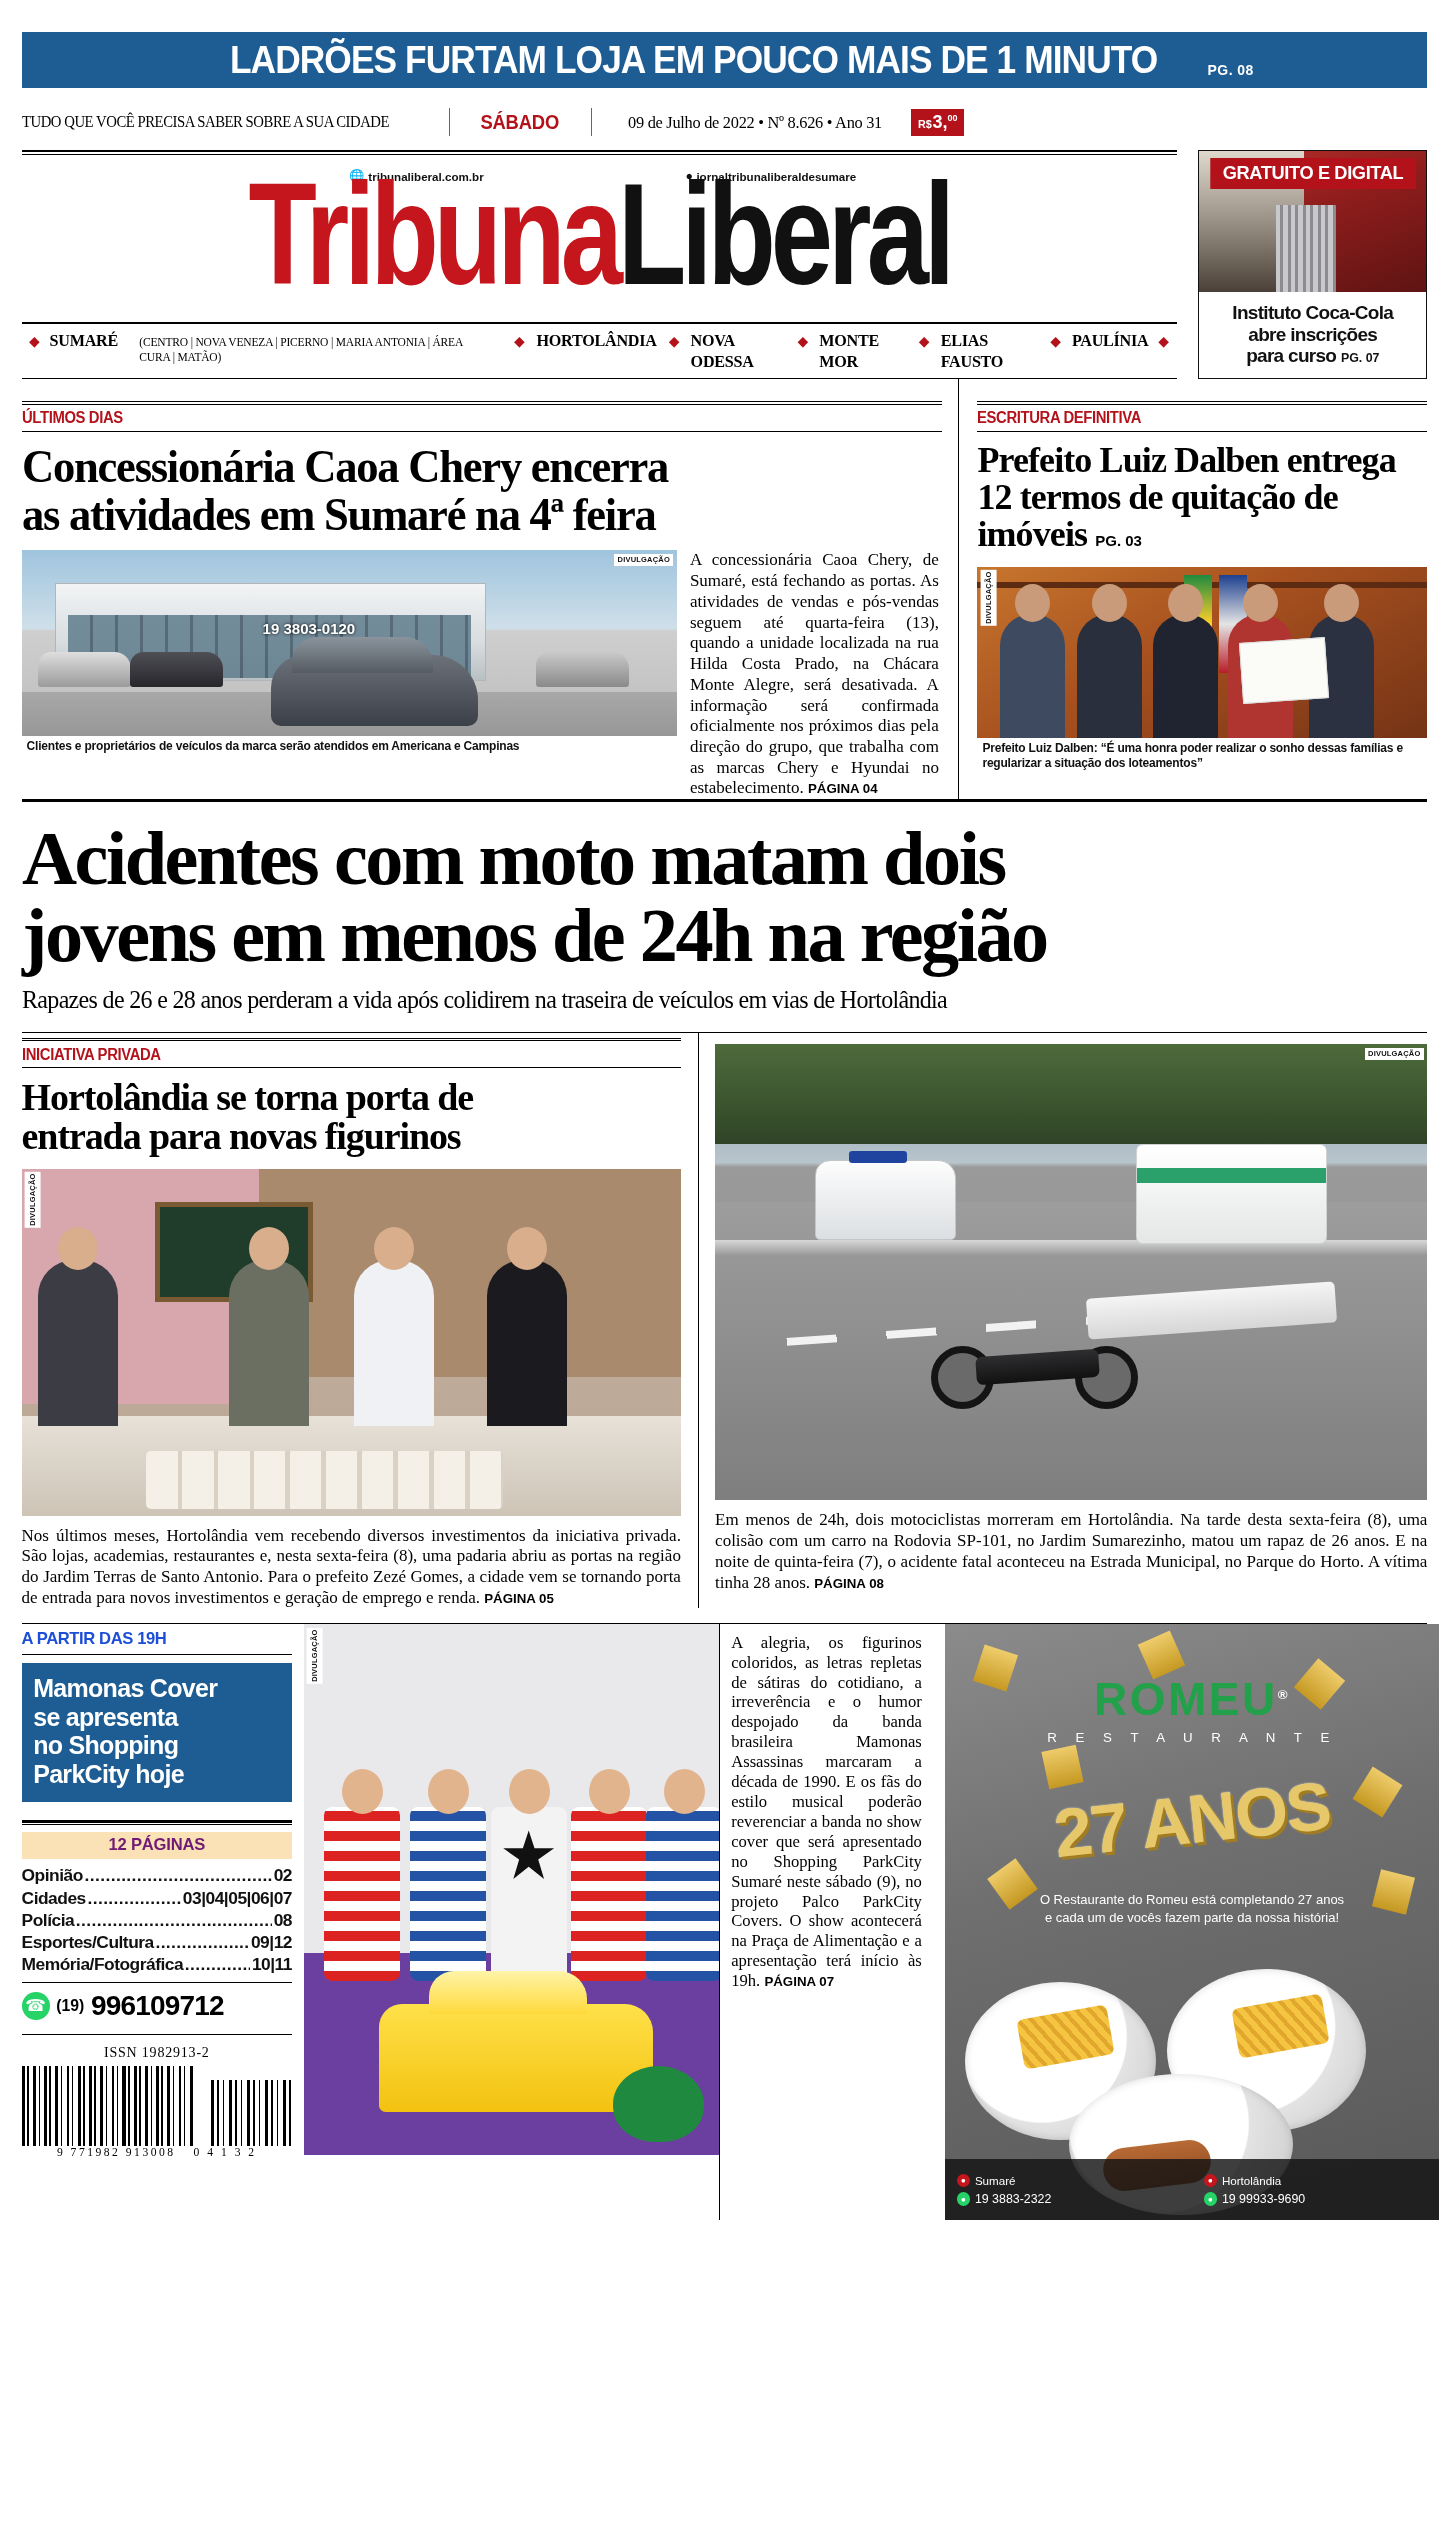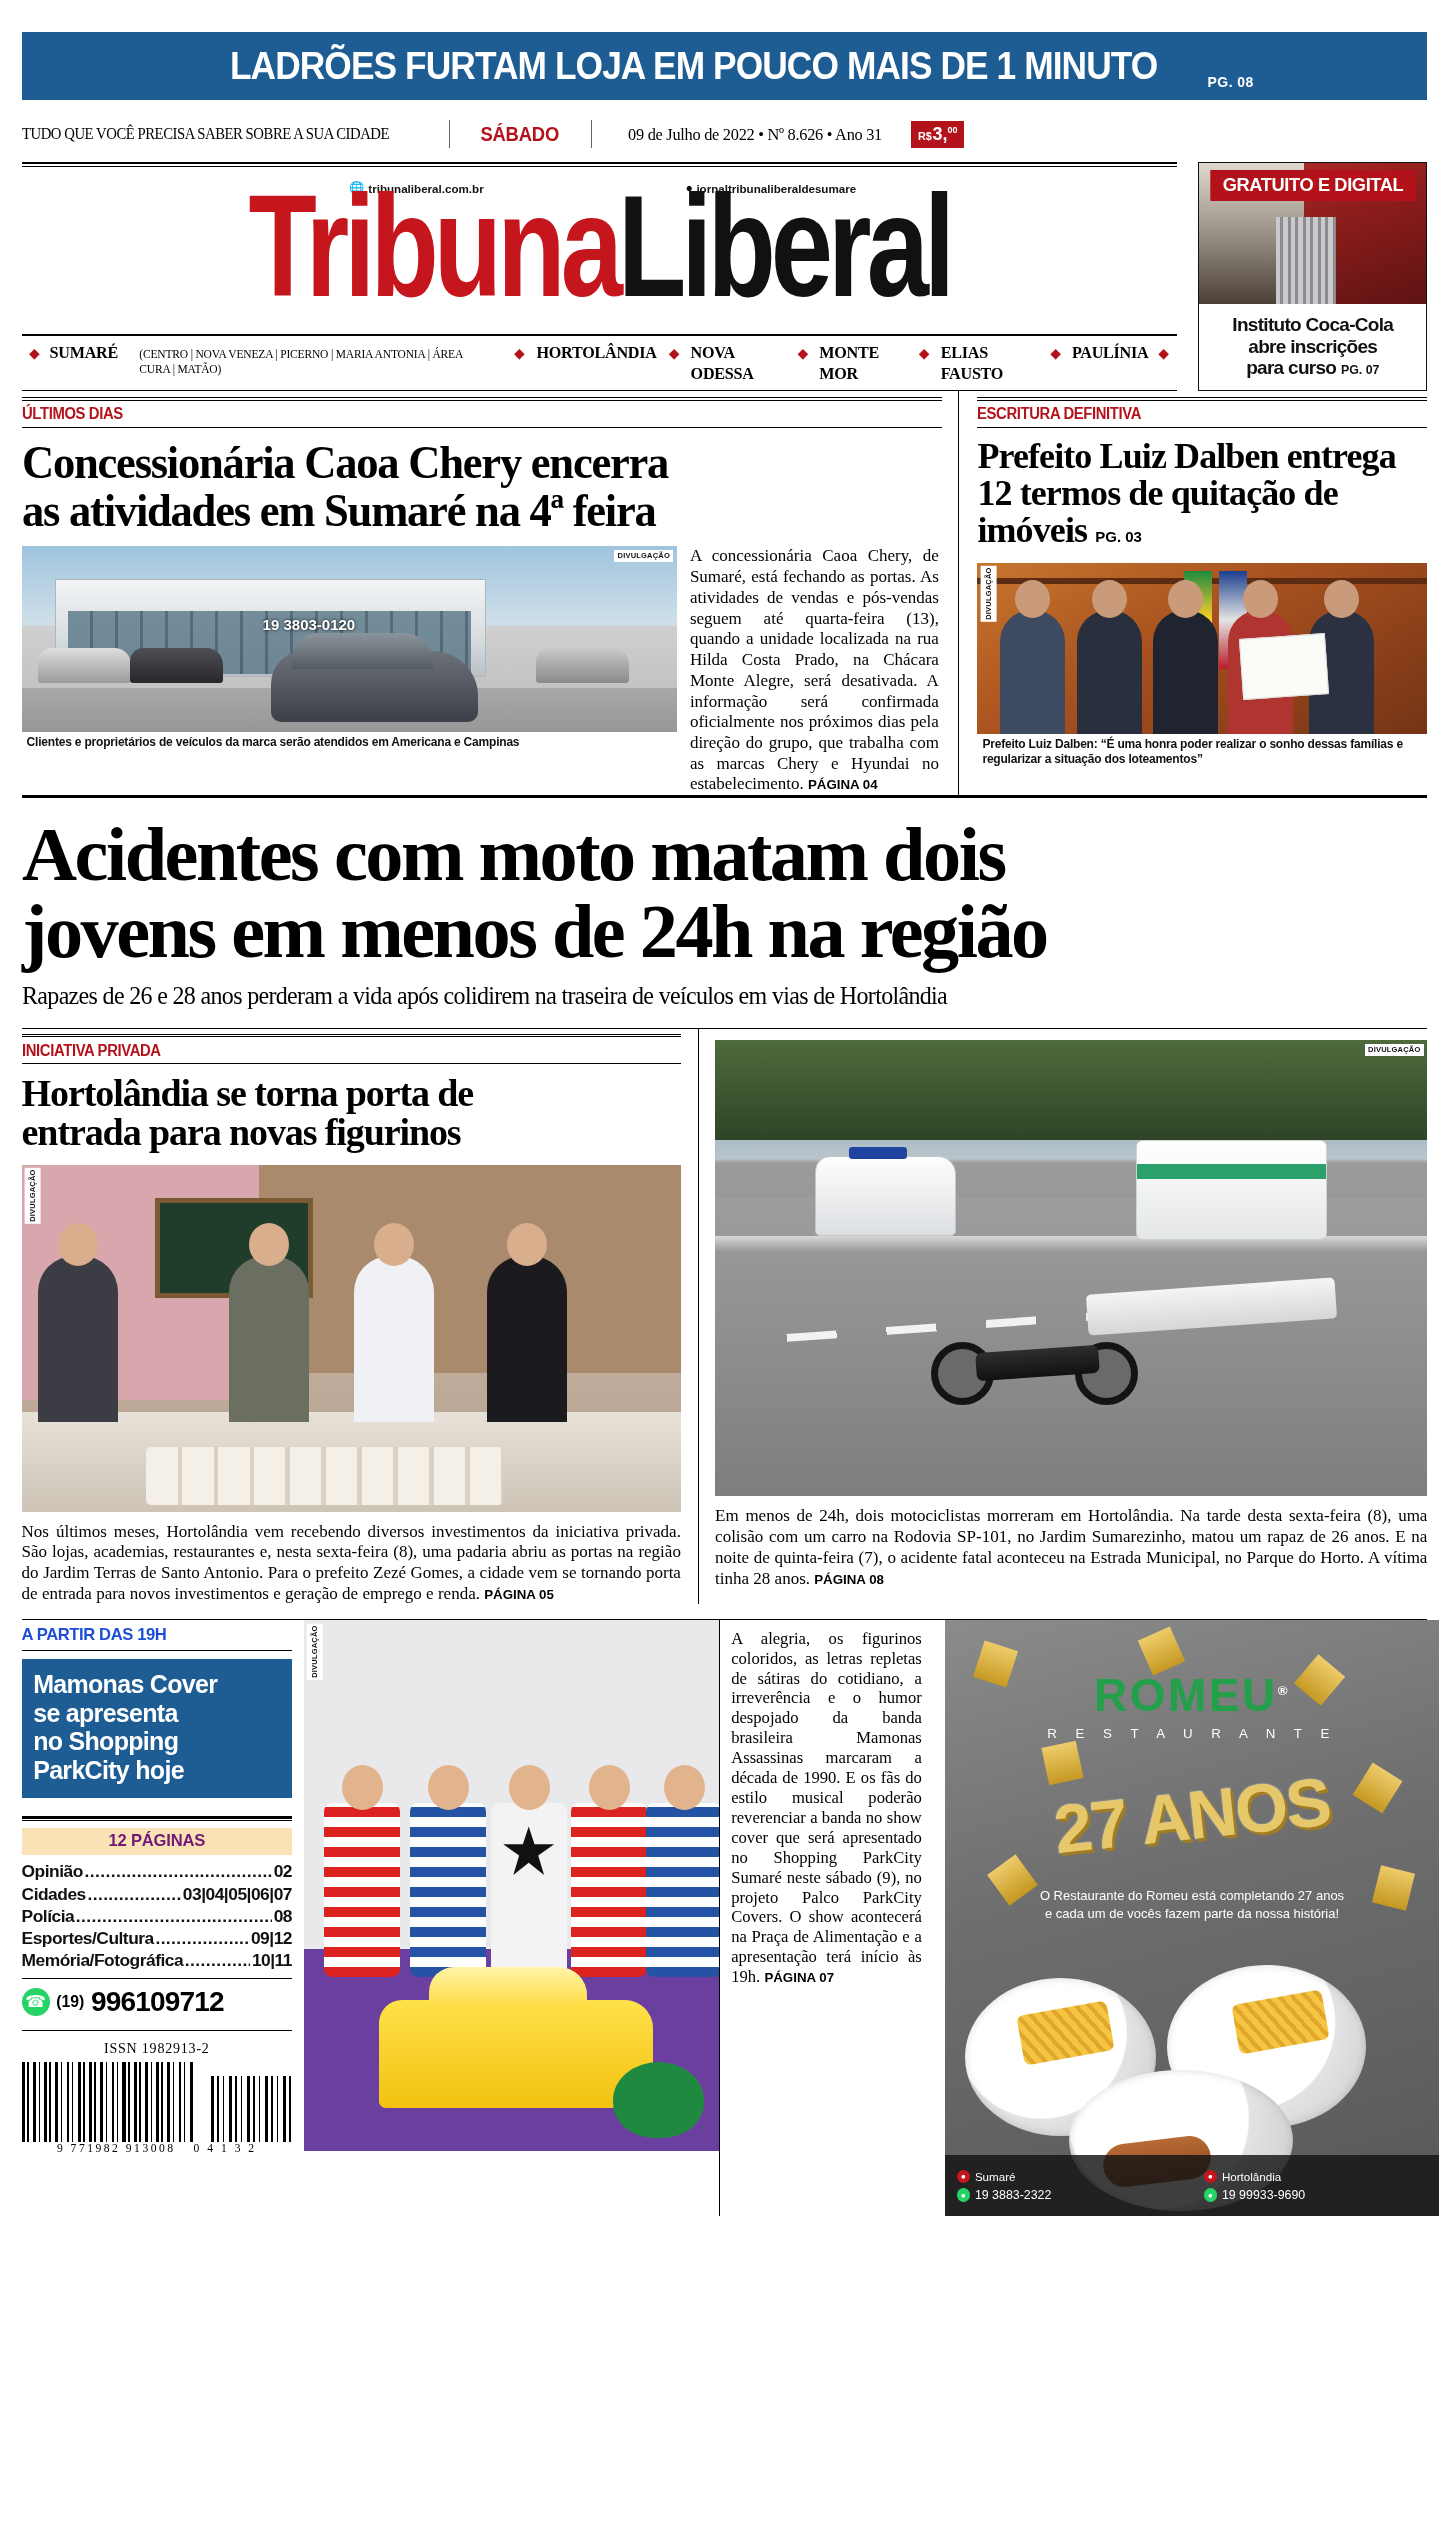--- a/index.html
+++ b/index.html
@@ -18,21 +18,21 @@
     width: 1449px;
     height: 2538px;
     position: relative;
     padding: 0 21.6px;
   }
 
   
   .topbanner {
     margin-top: 31.5px;
     background: #1d5d93;
-    height: 68px;
+    height: 56px;
     display: flex;
     align-items: center;
     justify-content: center;
     gap: 15px;
     padding: 0 20px;
   }
   .topbanner .tb-text {
     color: #ffffff;
     font-family: "Liberation Sans", sans-serif;
     font-weight: bold;
@@ -216,21 +216,21 @@
     font-family: "Liberation Serif", serif;
     font-size: 12.4px;
     letter-spacing: -0.2px;
     color: #000;
     margin-left: 5px;
     transform: scaleX(0.93);
     display: inline-block;
   }
 
   
-  .kicker-wrap { margin-top: 6px; }
+  .kicker-wrap { margin-top: 22px; }
   .kicker-rules-top { border-top: 1.7px solid #000; }
   .kicker-rules-top2 { border-top: 0.8px solid #000; margin-top: 1.7px; }
   .kicker {
     color: #b4121b;
     font-family: "Liberation Sans", sans-serif;
     font-weight: bold;
     font-size: 15.8px;
     letter-spacing: -0.4px;
     padding: 4.1px 0 3.3px;
     transform: scaleX(0.94);

